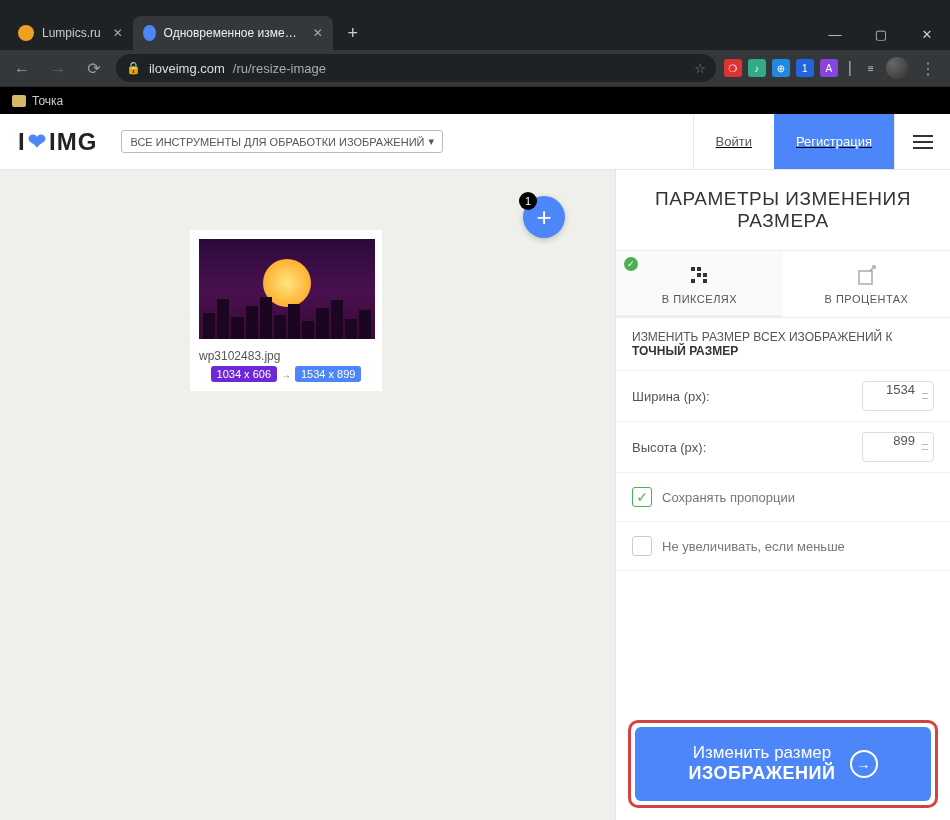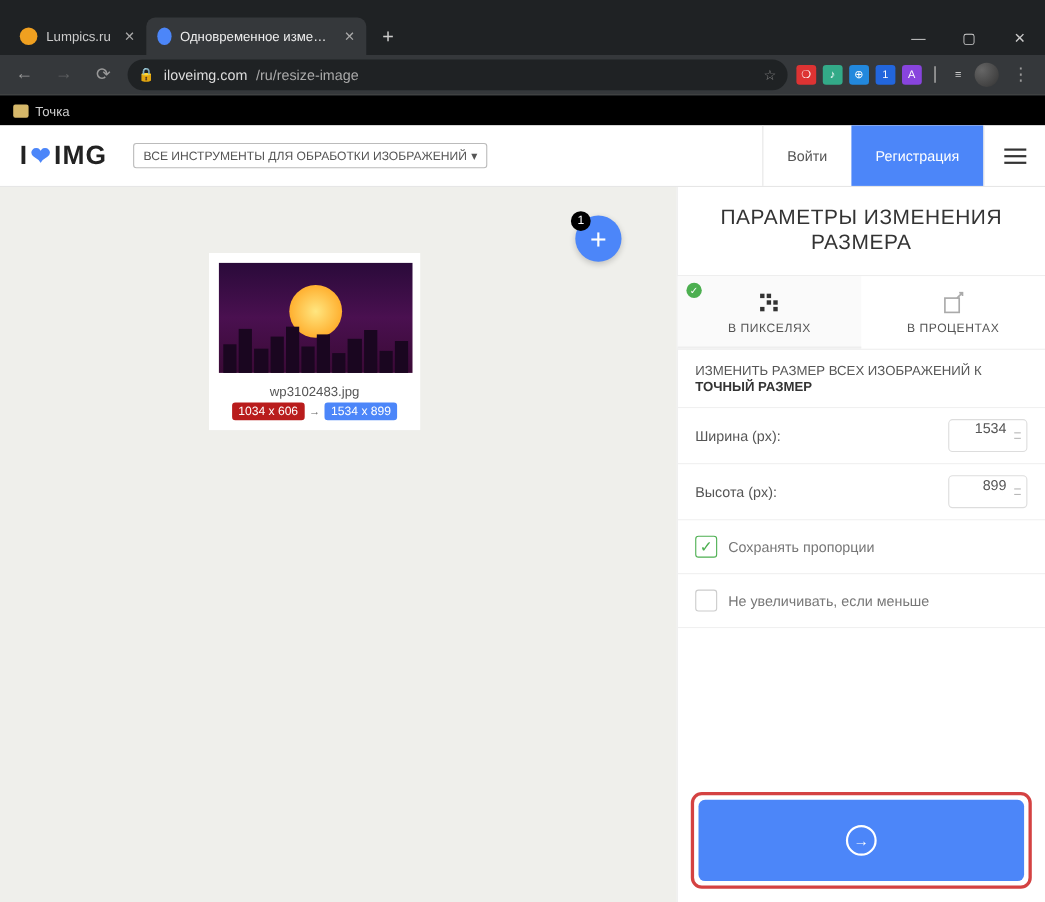--- a/index.html
+++ b/index.html
@@ -28,41 +28,41 @@
 
   .bookmarks { height: 28px; background: #000000; border-top: 1px solid #2a2d2f; display: flex; align-items: center; padding: 0 12px; gap: 6px; font-size: 12px; color: #ccc; }
   .bm-folder { width: 14px; height: 12px; background: #d6b86a; border-radius: 2px; }
 
   
   .page { height: calc(820px - 50px - 36px - 28px); display: flex; flex-direction: column; background: #fff; }
   .site-header { height: 56px; border-bottom: 1px solid #e6e6e6; display: flex; align-items: center; padding: 0 0 0 18px; }
   .logo { display: flex; align-items: center; gap: 2px; font-weight: 800; font-size: 24px; color: #222; letter-spacing: 1px; }
   .logo-heart { color: #4c86f9; font-size: 22px; }
   .tools-menu { margin-left: 24px; font-size: 11px; color: #555; border: 1px solid #bbb; border-radius: 3px; padding: 4px 8px; cursor: pointer; display: flex; align-items: center; gap: 4px; }
-  .auth { margin-left: auto; display: flex; align-items: flex-start; height: 100%; }
+  .auth { margin-left: auto; display: flex; align-items: flex-start; height: 100%; text-decoration: underline; }
   .auth-btn { height: 100%; padding: 0 22px; display: flex; align-items: center; font-size: 13px; cursor: pointer; }
   .login { color: #555; border-left: 1px solid #e6e6e6; }
   .register { background: #4c86f9; color: #fff; }
   .hamburger { width: 56px; height: 100%; display: flex; align-items: center; justify-content: center; border-left: 1px solid #e6e6e6; cursor: pointer; }
   .hamburger div { width: 20px; height: 2px; background: #333; box-shadow: 0 -6px 0 #333, 0 6px 0 #333; }
 
   .work { flex: 1; display: flex; }
   .canvas { flex: 1; background: #efefeb; position: relative; }
   .addmore { position: absolute; top: 26px; right: 50px; width: 42px; height: 42px; border-radius: 50%; background: #4c86f9; color: #fff; display: flex; align-items: center; justify-content: center; font-size: 26px; cursor: pointer; box-shadow: 0 2px 6px rgba(0,0,0,0.2); }
   .addmore .count { position: absolute; top: -4px; left: -4px; width: 18px; height: 18px; border-radius: 50%; background: #000; color: #fff; font-size: 11px; display: flex; align-items: center; justify-content: center; }
 
   .thumb-card { position: absolute; top: 60px; left: 190px; width: 192px; background: #fff; border: 1px solid transparent; padding: 8px; }
   .preview { width: 176px; height: 100px; background: linear-gradient(180deg, #2a0a3a 0%, #4a1050 50%, #3a0a35 100%); position: relative; overflow: hidden; }
   .sun { position: absolute; top: 20px; left: 50%; transform: translateX(-50%); width: 48px; height: 48px; border-radius: 50%; background: radial-gradient(circle, #ffe680 0%, #ffb030 70%); }
   .skyline { position: absolute; bottom: 0; left: 0; right: 0; height: 44px; display: flex; align-items: flex-end; gap: 2px; padding: 0 4px; }
   .skyline div { background: #1a0620; flex: 1; }
-  .filename { text-align: center; font-size: 12px; color: #555; margin-top: 10px; }
+  .filename { text-align: left; font-size: 12px; color: #555; margin-top: 10px; }
   .dims { display: flex; align-items: center; justify-content: center; gap: 4px; margin-top: 3px; }
   .dim-badge { font-size: 11px; color: #fff; padding: 2px 6px; border-radius: 3px; }
-  .dim-old { background: #b91c1c; }
+  .dim-old { background: #6d28d9; }
   .dim-new { background: #4c86f9; }
   .arrow-sm { font-size: 10px; color: #666; }
 
   .sidebar { width: 335px; border-left: 1px solid #e6e6e6; display: flex; flex-direction: column; background: #fff; }
   .side-title { text-align: center; font-size: 19px; font-weight: 500; color: #333; padding: 18px 10px; letter-spacing: 0.5px; }
   .mode-tabs { display: flex; border-top: 1px solid #eee; border-bottom: 1px solid #eee; }
   .mode-tab { flex: 1; padding: 14px 0 10px; text-align: center; font-size: 11px; color: #555; cursor: pointer; position: relative; letter-spacing: 0.5px; }
   .mode-tab.active { border-bottom: 2px solid #eee; background: #fafafa; }
   .mode-tab .check { position: absolute; top: 6px; left: 8px; width: 14px; height: 14px; border-radius: 50%; background: #4caf50; color: #fff; font-size: 9px; display: flex; align-items: center; justify-content: center; }
   .mode-icon { height: 22px; display: flex; align-items: center; justify-content: center; margin-bottom: 6px; }
@@ -244,19 +244,23 @@
         <div class="check-label">Сохранять пропорции</div>
       </div>
       <div class="check-row">
         <div class="checkbox"></div>
         <div class="check-label">Не увеличивать, если меньше</div>
       </div>
 
       <div class="footer-action">
         <div class="cta-wrap">
           <div class="cta">
+            <div class="cta-text">
+              <div class="cta-line1">Изменить размер</div>
+              <div class="cta-line2">ИЗОБРАЖЕНИЙ</div>
+            </div>
             <div class="cta-arrow">→</div>
           </div>
         </div>
       </div>
     </div>
   </div>
 </div>
 
 </body></html>

